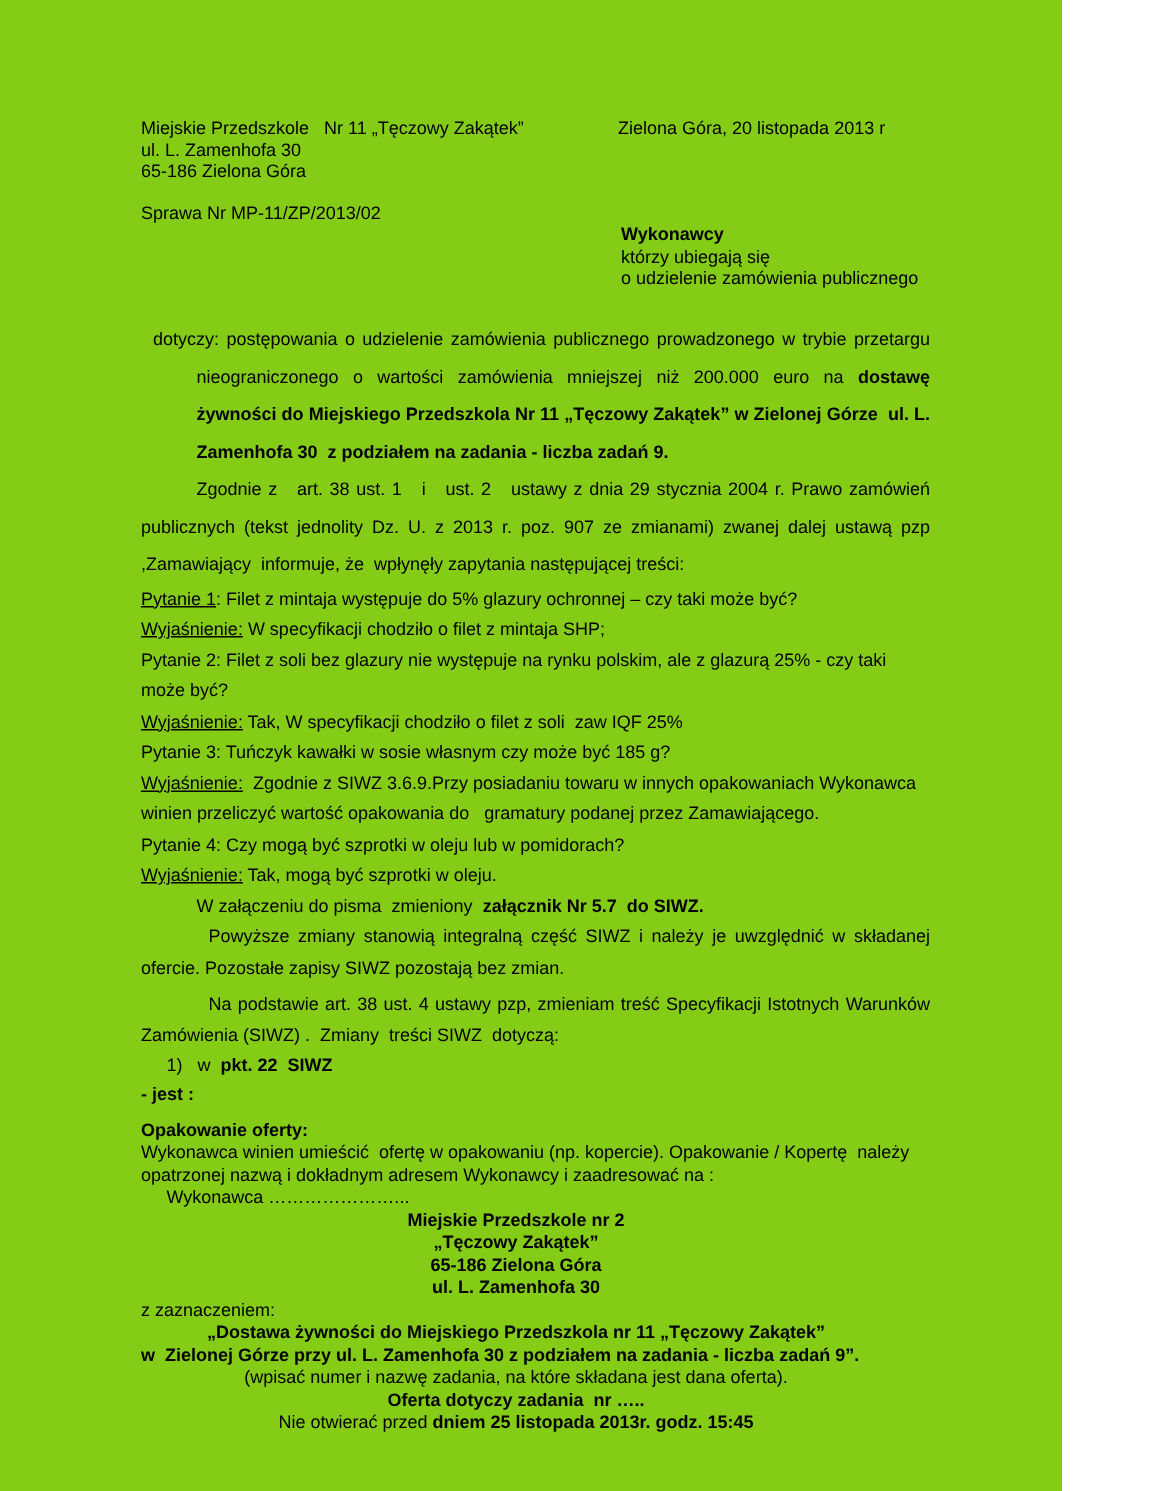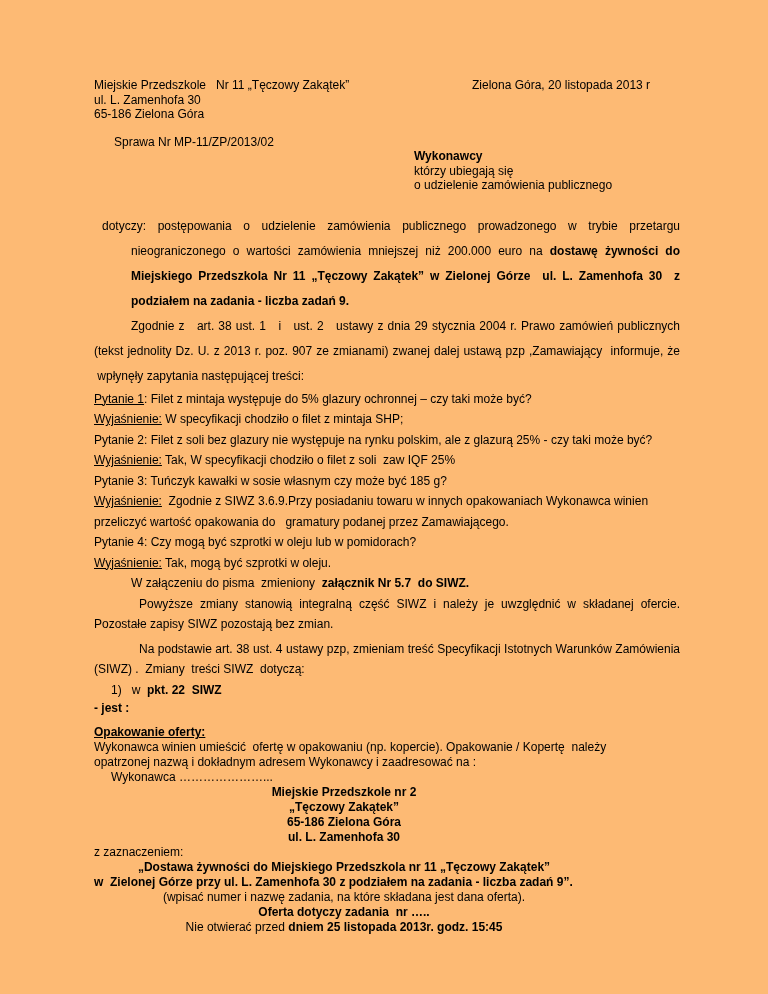--- a/index.html
+++ b/index.html
@@ -1,57 +1,57 @@
 <!DOCTYPE html>
 <html><head>
 <meta charset="utf-8">
 <style>
   html, body { margin: 0; padding: 0; background: #ffffff; }
   .page {
-    width: 768px;
+    width: 708px;
     height: 994px;
     box-sizing: border-box;
     padding: 78px 88px 0 94px;
-    background: #fdba74;
+    background: #84cc16;
     color: #000000;
     font-family: "Liberation Sans", "DejaVu Sans", sans-serif;
     font-size: 12px;
     line-height: 14.5px;
     overflow: hidden;
   }
   p { margin: 0; }
   .b { font-weight: bold; }
   .it { }
   .u { text-decoration: underline; }
 
   .header-row { display: flex; }
   .sender { flex: 1; }
   .date-col { width: 208px; }
 
-  .case { margin-top: 13px; margin-left: 20px; }
+  .case { margin-top: 13px; }
   .recipient { margin-left: 320px; }
 
   .subject {
     margin-top: 21px;
     line-height: 25px;
     text-align: justify;
     padding-left: 37px;
     text-indent: -29px;
   }
   .legal { line-height: 25px; text-align: justify; text-indent: 37px; }
 
   .qa p { line-height: 20.5px; }
   .attach { line-height: 20.5px; margin-left: 37px; }
   .integral { line-height: 20.5px; text-align: justify; text-indent: 45px; }
   .basis { line-height: 20.5px; text-align: justify; text-indent: 45px; margin-top: 4px; }
   .point { line-height: 20.5px; margin-left: 17px; }
   .jest { line-height: 16px; }
 
   .env { line-height: 15px; }
-  .env-head { margin-top: 9px; text-decoration: underline; }
+  .env-head { margin-top: 9px; }
   .wyk { margin-left: 17px; }
   .cwrap { width: 500px; }
   .c { text-align: center; }
 </style>
 </head>
 <body>
 
 <div class="page">
 
   <div class="header-row">

